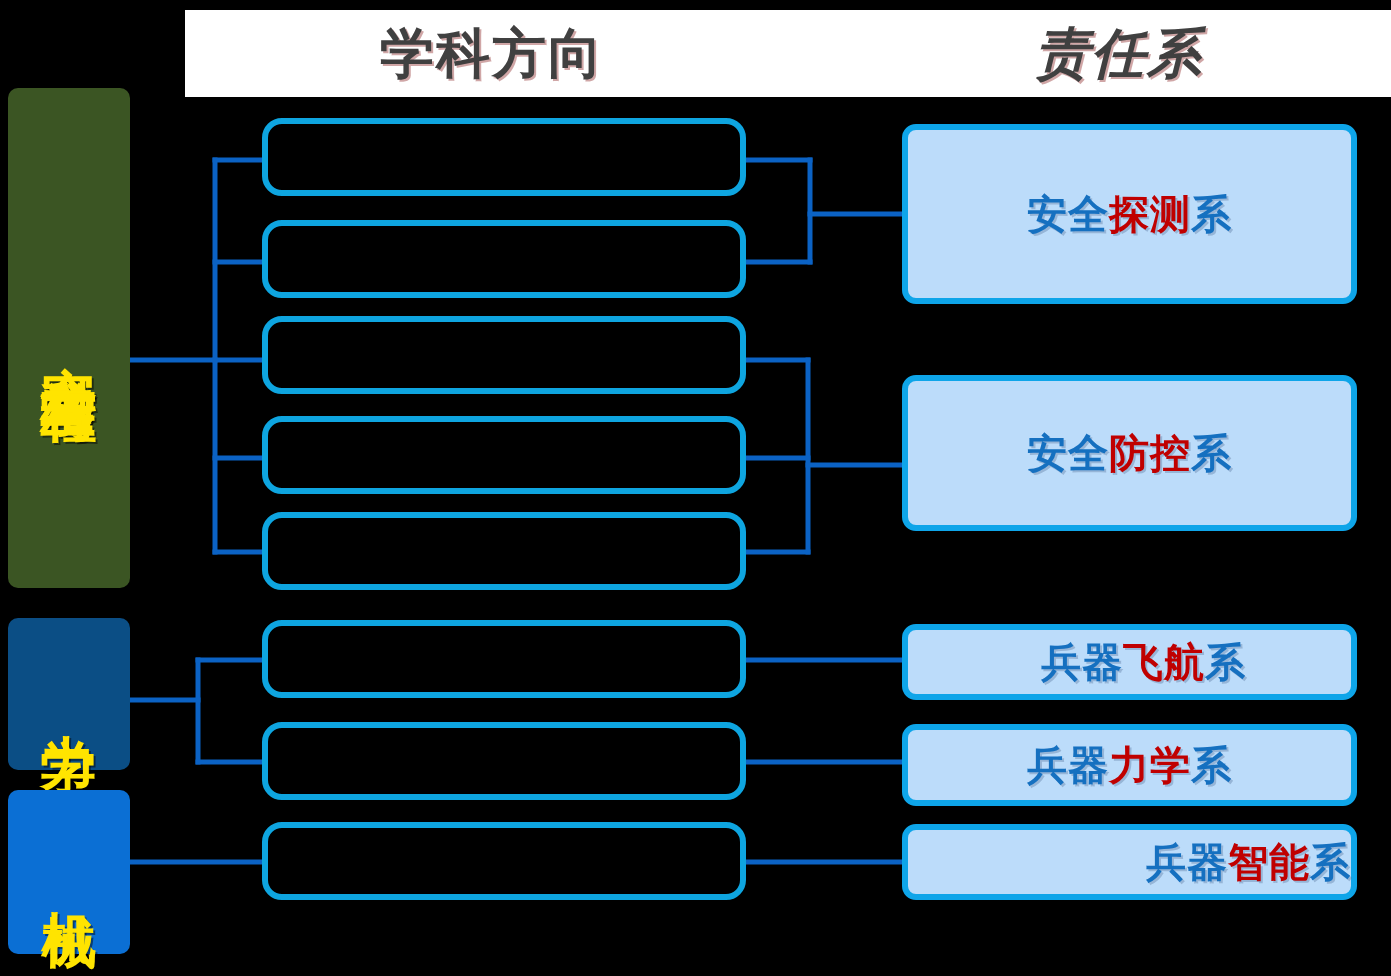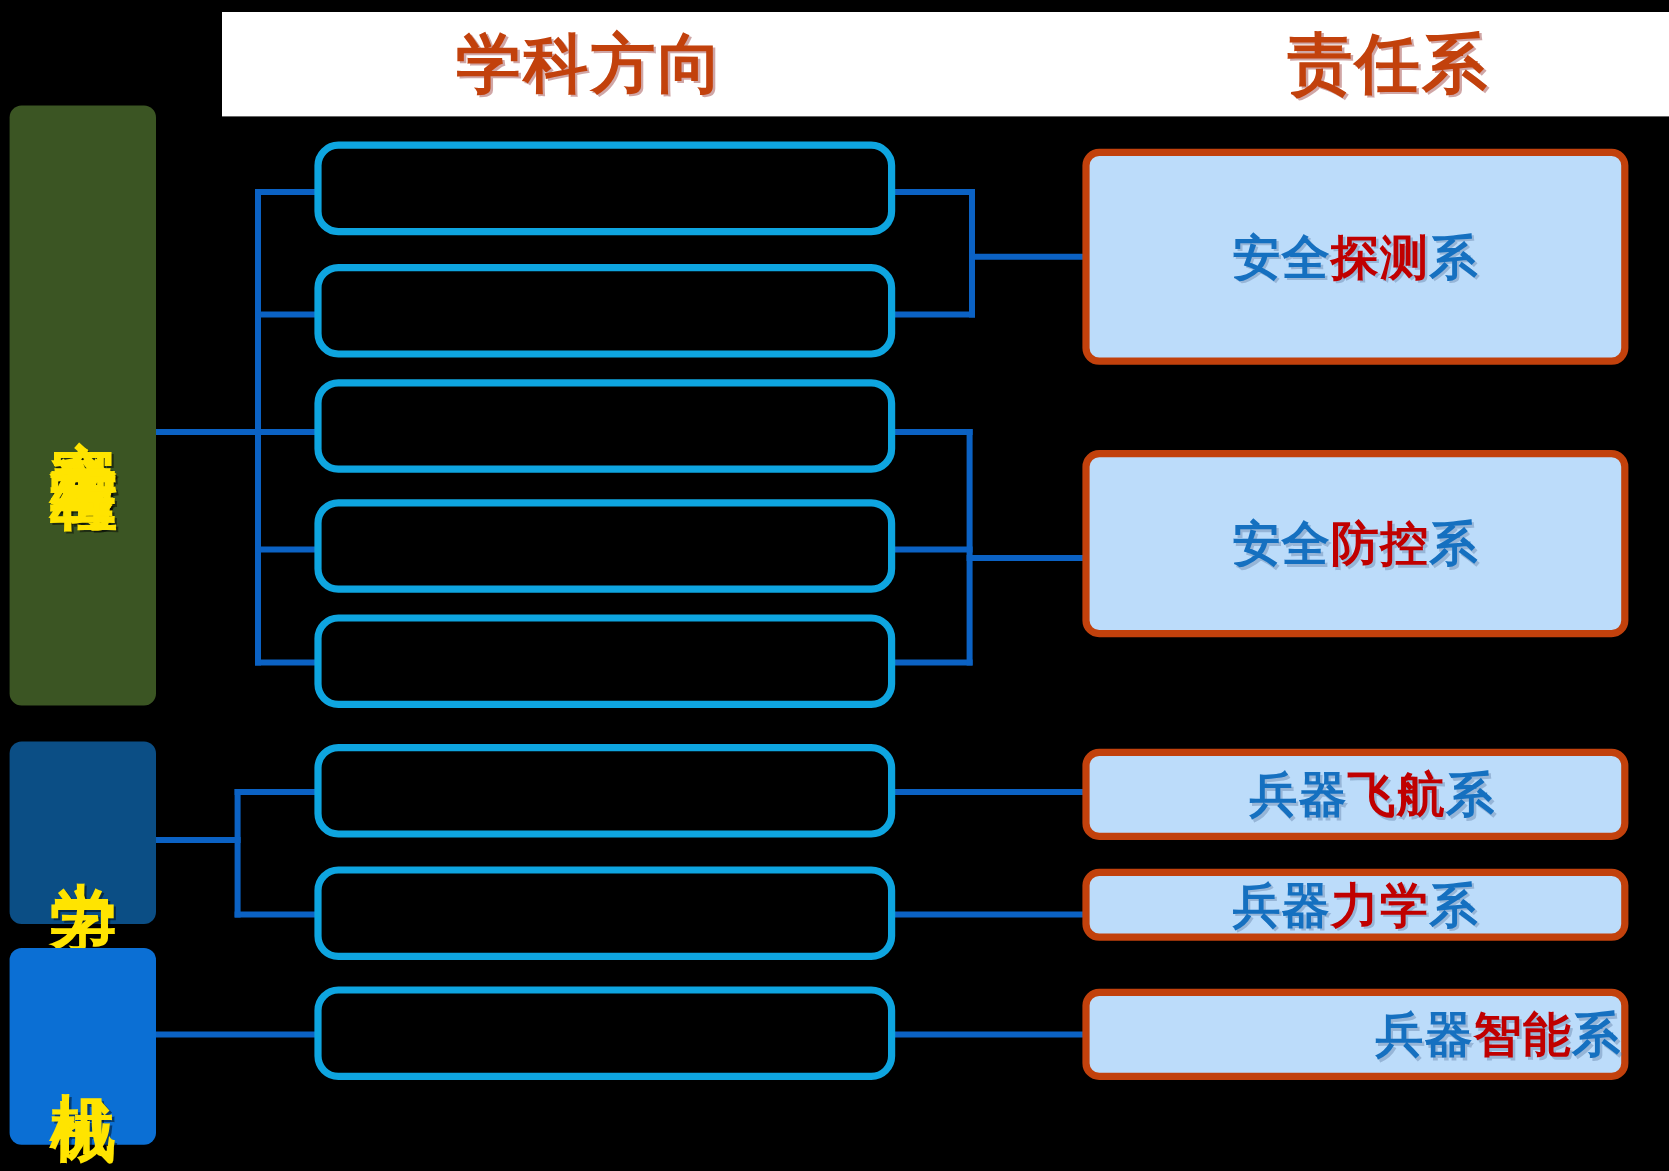--- a/index.html
+++ b/index.html
@@ -9,26 +9,26 @@
   }
   .stage{position:relative;width:1391px;height:976px;background:#000;}
 
   
   .header-bar{
     position:absolute;left:185px;top:10px;width:1206px;height:87px;
     background:#ffffff;
   }
   .header-title{
     position:absolute;top:50%;transform:translateY(-50%);
-    color:#c2410c;font-weight:bold;font-size:54px;letter-spacing:2px;
+    color:#404040;font-weight:bold;font-size:54px;letter-spacing:2px;
     text-shadow:2px 2px 0 rgba(120,0,0,.35);
     white-space:nowrap;
   }
   .header-title.col-a{left:195px;}
-  .header-title.col-b{left:888px;}
+  .header-title.col-b{left:850px;font-style:italic;}
 
   
   .discipline{
     position:absolute;left:8px;width:122px;
     border-radius:10px;
     display:flex;align-items:center;justify-content:center;
   }
   .discipline .vtext{
     writing-mode:vertical-rl;text-orientation:upright;
     color:#ffe400;font-weight:bold;font-size:56px;line-height:1.04;
@@ -58,28 +58,28 @@
   .dir-label{
     display:block;width:100%;height:100%;
     color:#e8f6ff;font-size:27px;font-weight:bold;
     display:flex;align-items:center;justify-content:center;
     text-align:center;padding:0 10px;box-sizing:border-box;
   }
 
   
   .dept-box{
     position:absolute;left:902px;width:455px;
-    background:#bcdcfa;border:6px solid #c2410c;border-radius:14px;
+    background:#bcdcfa;border:6px solid #0ea5e9;border-radius:14px;
     box-sizing:border-box;
     display:flex;align-items:center;justify-content:center;
   }
   #dept-0{top:124px;height:180px;}
   #dept-1{top:375px;height:156px;}
   #dept-2{top:624px;height:76px;padding-left:28px;}
-  #dept-3{top:724px;height:60px;align-items:center;}
+  #dept-3{top:724px;height:82px;align-items:center;}
   #dept-4{top:824px;height:76px;justify-content:flex-end;}
   .dept-text{
     font-size:40px;font-weight:bold;white-space:nowrap;letter-spacing:1px;
     text-shadow:2px 2px 0 rgba(80,110,150,.35);
   }
   .dept-text .t-blue{color:#1570c0;}
   .dept-text .t-red{color:#c00000;}
 
   
   .wires{position:absolute;left:0;top:0;width:1391px;height:976px;pointer-events:none;}

